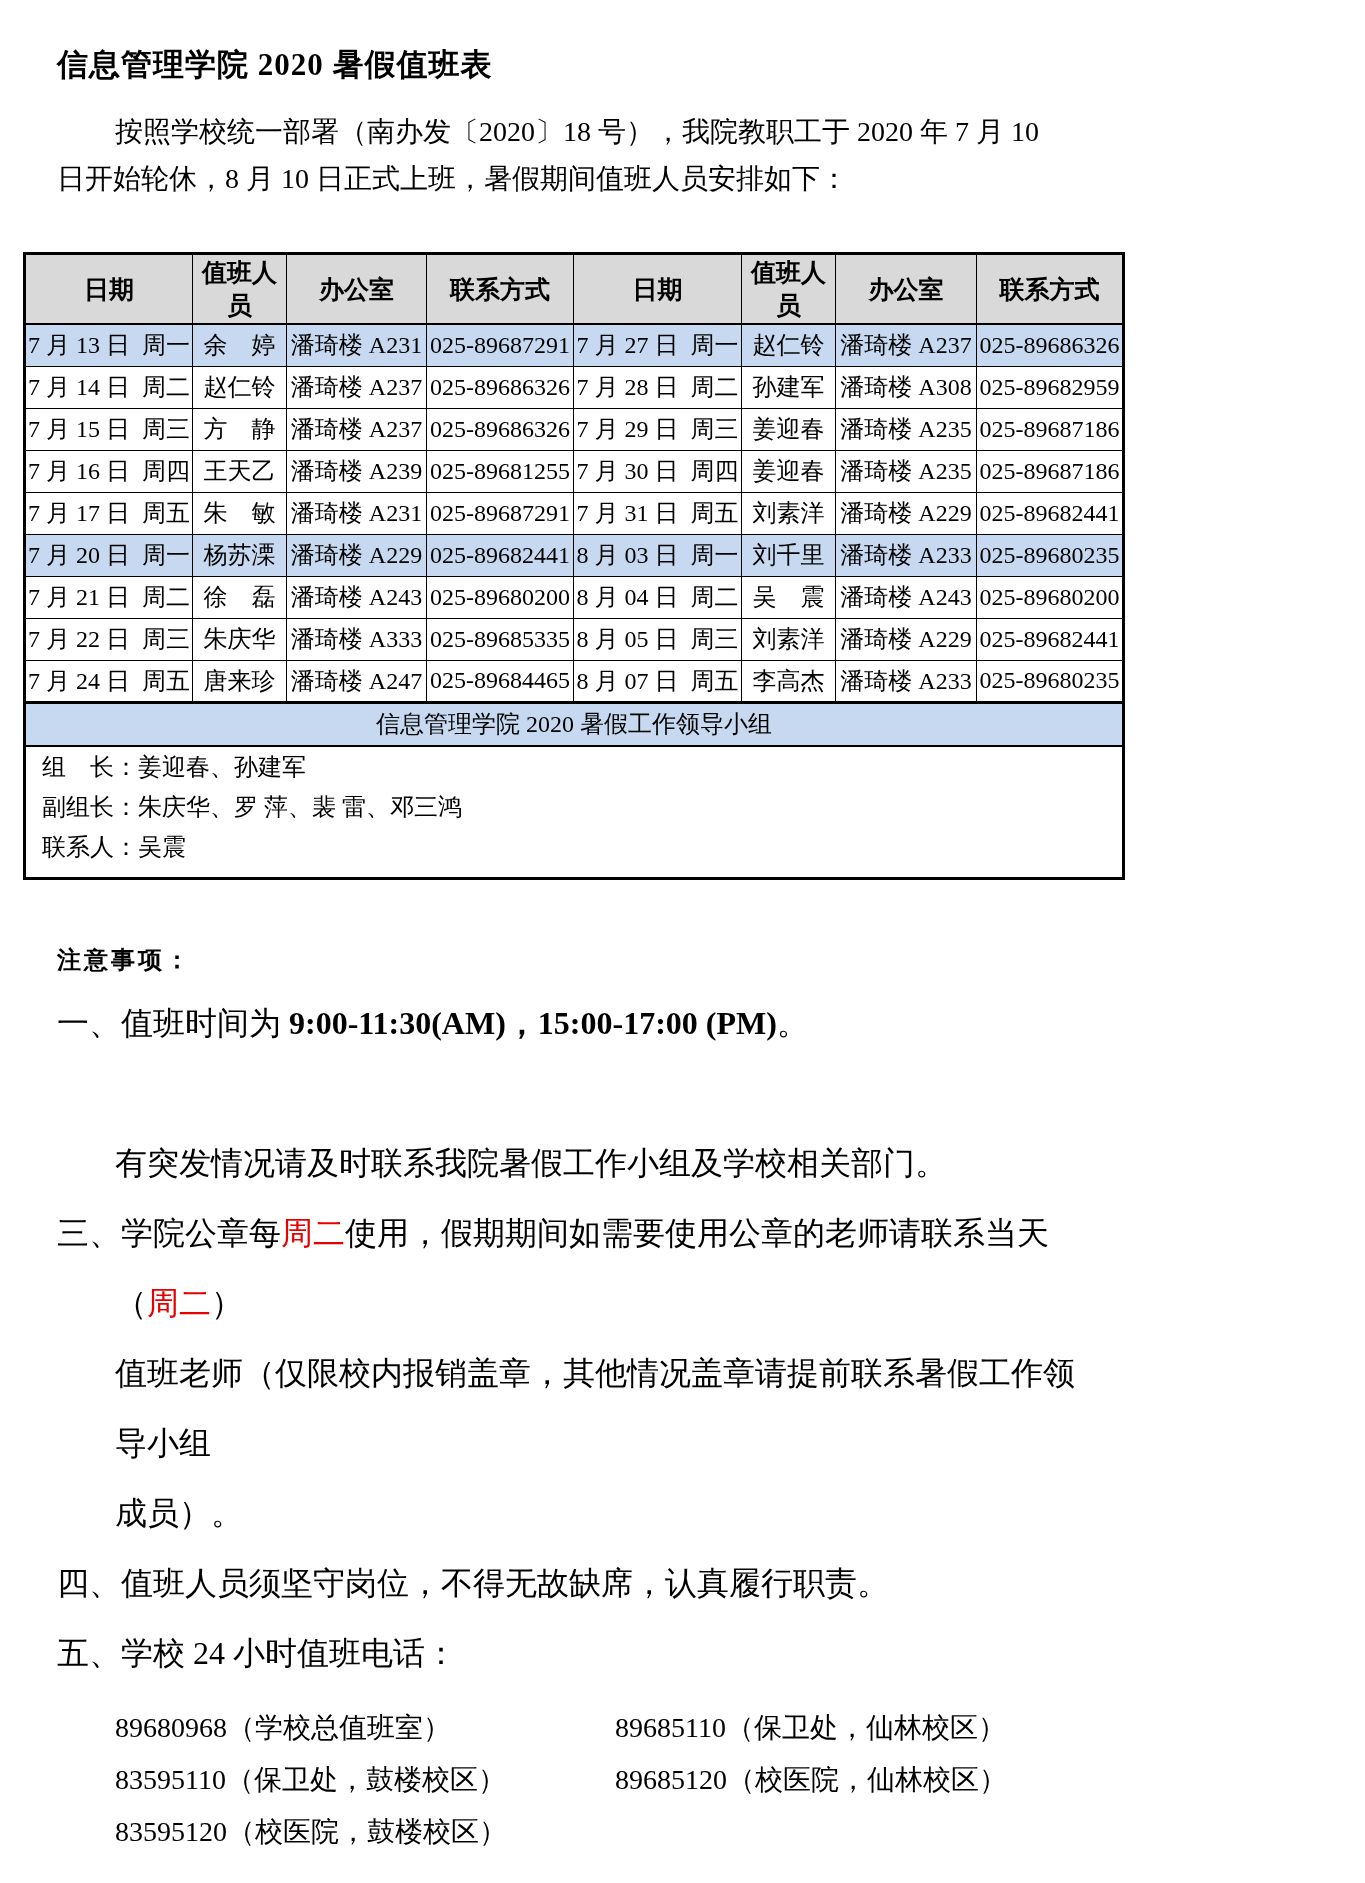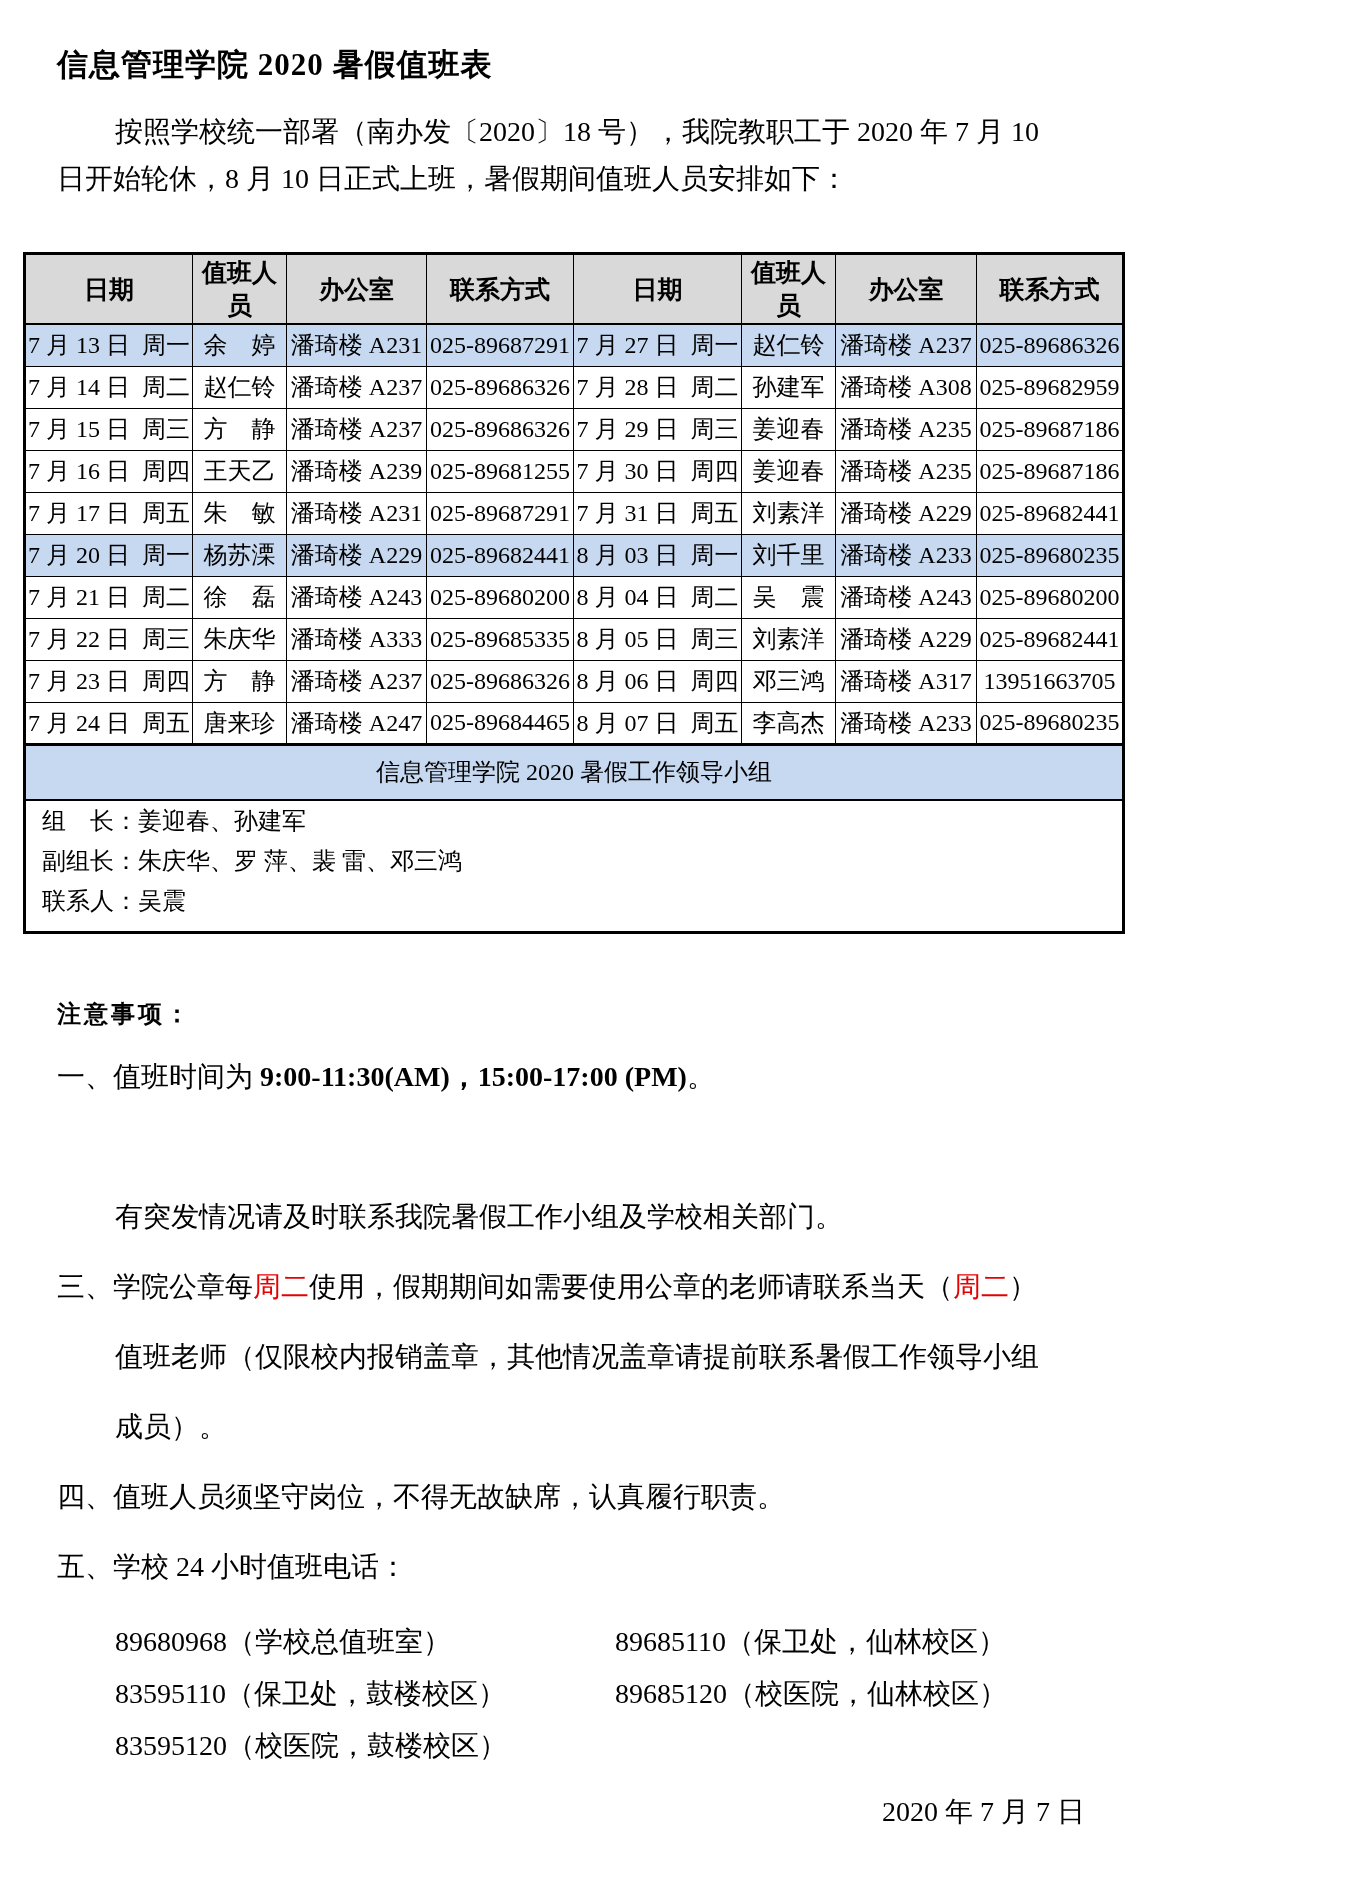--- a/index.html
+++ b/index.html
@@ -32,35 +32,35 @@
     border:1px solid var(--border-black);
   }
   table.duty-table{border:3px solid var(--border-black);}
   th{
     background:var(--header-gray);font-weight:bold;height:39px;
     text-align:center;font-size:25px;border-bottom:2.5px solid var(--border-black) !important;
   }
   td{height:42px;text-align:center;white-space:pre;}
   tr.hl td{background:var(--highlight-blue);}
   td.group-cell{
-    background:var(--highlight-blue);height:56px;text-align:center;
+    background:var(--highlight-blue);height:44px;text-align:center;
     border-top:3px solid var(--border-black) !important;
     border-bottom:2px solid var(--border-black) !important;
   }
   td.leaders-cell{
     text-align:left;padding:0 0 10px 16px;height:auto;
   }
   .leaders-cell div{line-height:40px;white-space:pre;}
   .notes-heading{
     margin:58px 280px 0 57px;
     font-size:24px;font-weight:bold;letter-spacing:3px;line-height:44px;
   }
   .notes{margin:6px 280px 0 57px;}
   .note-item{
-    font-size:28px;line-height:70px;
+    font-size:32px;line-height:70px;
     padding-left:58px;text-indent:-58px;margin:0;
   }
   .note-item .seg-bold{font-weight:bold;}
   .note-item .seg-red{color:var(--accent-red);}
   .phones{margin:14px 0 0 115px;font-size:28px;}
   .phone-row{display:flex;line-height:52px;}
   .phone-col1{width:500px;white-space:pre;}
   .phone-col2{white-space:pre;}
   .footer{
     margin:10px 280px 0 57px;text-align:right;
@@ -171,30 +171,20 @@
         </tr>
         <tr>
           <td>7 月 22 日  周三</td>
           <td>朱庆华</td>
           <td>潘琦楼 A333</td>
           <td>025-89685335</td>
           <td>8 月 05 日  周三</td>
           <td>刘素洋</td>
           <td>潘琦楼 A229</td>
           <td>025-89682441</td>
-        </tr>
-        <tr>
-          <td>7 月 23 日  周四</td>
-          <td>方　静</td>
-          <td>潘琦楼 A237</td>
-          <td>025-89686326</td>
-          <td>8 月 06 日  周四</td>
-          <td>邓三鸿</td>
-          <td>潘琦楼 A317</td>
-          <td>13951663705</td>
         </tr>
         <tr>
           <td>7 月 24 日  周五</td>
           <td>唐来珍</td>
           <td>潘琦楼 A247</td>
           <td>025-89684465</td>
           <td>8 月 07 日  周五</td>
           <td>李高杰</td>
           <td>潘琦楼 A233</td>
           <td>025-89680235</td>

